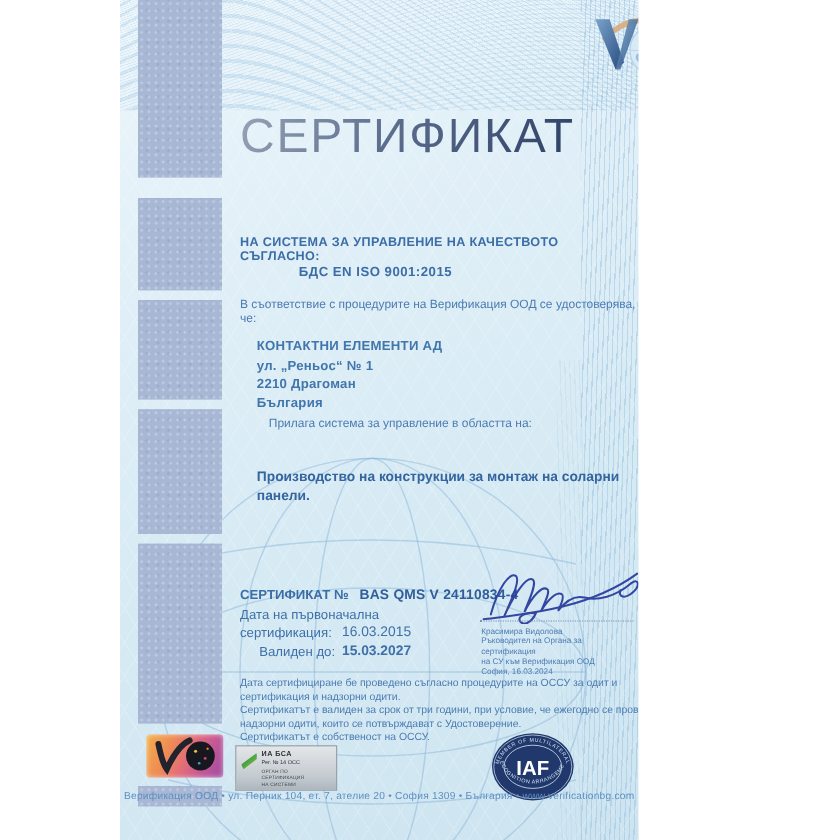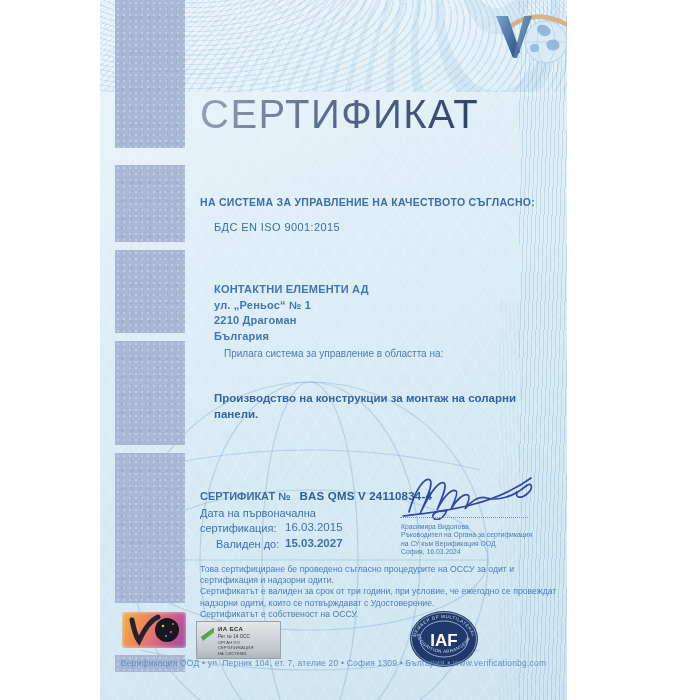--- a/index.html
+++ b/index.html
@@ -1,20 +1,20 @@
 <!DOCTYPE html>
 <html><head>
 <meta charset="utf-8">
 <style>
   html,body{margin:0;padding:0;background:#ffffff;width:700px;height:700px;overflow:hidden;
     font-family:"Liberation Sans",sans-serif;}
   .abs{position:absolute;}
   #stage{position:relative;width:700px;height:700px;background:#ffffff;}
   
-  #cert{position:absolute;left:100px;top:0;width:467px;height:700px;overflow:hidden;
+  #cert{position:absolute;left:100px;top:0;width:432px;height:700px;overflow:hidden;
     background:linear-gradient(160deg,#ecf6fb 0%,#e0eff7 30%,#d6eaf4 62%,#cde4f0 100%);}
   .wave-top{position:absolute;left:0;right:0;top:0;height:92px;opacity:.9;
     background:
       repeating-radial-gradient(140% 150px at 20% -70px, rgba(255,255,255,0) 0 2.6px, rgba(126,176,214,.25) 2.6px 3.6px),
       repeating-radial-gradient(140% 170px at 85% -90px, rgba(255,255,255,0) 0 2.6px, rgba(126,176,214,.18) 2.6px 3.8px);}
   .wave-right{position:absolute;right:0;top:0;bottom:0;width:48px;
     background:repeating-linear-gradient(92deg, rgba(120,172,212,.32) 0 1px, rgba(255,255,255,0) 1px 4px);}
   .wave-right2{position:absolute;right:46px;top:300px;bottom:0;width:22px;opacity:.5;
     background:repeating-linear-gradient(88deg, rgba(120,172,212,.25) 0 1px, rgba(255,255,255,0) 1px 4px);}
   .lattice{position:absolute;inset:0;opacity:.3;
@@ -25,21 +25,21 @@
   .bar{position:absolute;left:15px;width:70px;background-color:#a7b7d4;
     background-image:radial-gradient(rgba(255,255,255,.28) 1px, transparent 1.4px),
                      radial-gradient(rgba(120,140,180,.25) 1px, transparent 1.4px);
     background-size:6px 6px,9px 9px;background-position:0 0,3px 4px;}
   
   .title{font-size:40px;font-weight:400;letter-spacing:1.5px;color:#44557c;
     background:linear-gradient(115deg,#97a3b6 0%,#5b6c8d 45%,#2d3f66 100%);}
   @supports (-webkit-background-clip:text){
     .title{-webkit-background-clip:text;background-clip:text;color:transparent;}}
   .h-bold{font-weight:bold;color:#3b6da6;font-size:10.5px;letter-spacing:.3px;}
-  .std{font-weight:normal;color:#3b6da6;font-size:11px;letter-spacing:.4px;}
+  .std{font-weight:bold;color:#3b6da6;font-size:11px;letter-spacing:.4px;margin-left:35px;}
   .plain{color:#4c7cb2;font-size:10px;}
   .company{font-weight:bold;color:#4176ac;font-size:11px;line-height:15.5px;letter-spacing:.2px;}
   .scope{font-weight:bold;color:#34659e;font-size:11.5px;line-height:16px;text-align:justify;}
   .certnum-label{color:#3b6da6;font-size:11px;font-weight:600;}
   .certnum{color:#2f5e99;font-size:11.5px;font-weight:bold;letter-spacing:.2px;}
   .drow{color:#3e70a8;font-size:11px;}
   .dval{color:#3e70a8;font-size:11.5px;}
   .dval-b{font-weight:bold;}
   .sigblock{color:#4c7cb2;font-size:6.8px;line-height:8.4px;}
   .fine{color:#4c7cb2;font-size:8.7px;line-height:11.2px;width:368px;}
@@ -106,20 +106,21 @@
       <path d="M 41,34 q 5,-1 6,3 q 1,4 -3,5 q -5,1 -6,-3 q -1,-4 3,-5 Z" fill="#87aed6" opacity=".75"></path>
       <polygon points="4,6 16,6 28,42 21,48" fill="url(#vg)"></polygon>
       <polygon points="32,6 40,6 25,48 21,48" fill="url(#vg)" opacity=".9"></polygon>
     </svg>
 
     <div class="abs title" style="left:100px;top:92px;">СЕРТИФИКАТ</div>
 
     <div class="abs h-bold" style="left:100px;top:196px;">НА СИСТЕМА ЗА УПРАВЛЕНИЕ НА КАЧЕСТВОТО СЪГЛАСНО:</div>
     <div class="abs std" style="left:114px;top:221px;">БДС EN ISO 9001:2015</div>
 
+    <div class="abs plain" style="left:100px;top:249px;">В съответствие с процедурите на Верификация ООД се удостоверява, че:</div>
 
     <div class="abs company" style="left:114px;top:282px;">
       <div>КОНТАКТНИ ЕЛЕМЕНТИ АД</div>
       <div>ул. „Реньос“ № 1</div>
       <div>2210 Драгоман</div>
       <div>България</div>
     </div>
 
     <div class="abs plain" style="left:100px;top:348px;padding-left:24px;">Прилага система за управление в областта на:</div>
 
@@ -147,21 +148,21 @@
     </svg>
     <div class="abs dotline" style="left:300px;top:517px;width:128px;"></div>
     <div class="abs sigblock" style="left:301px;top:523px;">
       <div>Красимира Видолова</div>
       <div>Ръководител на Органа за сертификация</div>
       <div>на СУ към Верификация ООД</div>
       <div>София, 16.03.2024</div>
     </div>
 
     <div class="abs fine" style="left:100px;top:564px;">
-      <div>Това сертифициране бе проведено съгласно процедурите на ОССУ за одит и сертификация и надзорни одити.</div>
+      <div>Дата сертифициране бе проведено съгласно процедурите на ОССУ за одит и сертификация и надзорни одити.</div>
       <div>Сертификатът е валиден за срок от три години, при условие, че ежегодно се провеждат надзорни одити, които се потвърждават с Удостоверение.</div>
       <div>Сертификатът е собственост на ОССУ.</div>
     </div>
 
     <div class="abs holo" style="left:22px;top:612px;width:64px;height:36px;">
       <svg width="64" height="36" viewBox="0 0 64 36">
         <path d="M 10,8 C 12,18 14,25 17,29 C 22,18 29,8 36,5" fill="none" stroke="#23232e" stroke-width="5" stroke-linecap="round"></path>
         <circle cx="45" cy="18" r="12" fill="#17171f"></circle>
         <circle cx="41" cy="14" r="1.3" fill="#e8c040"></circle>
         <circle cx="49" cy="20" r="1.2" fill="#d04860"></circle>

